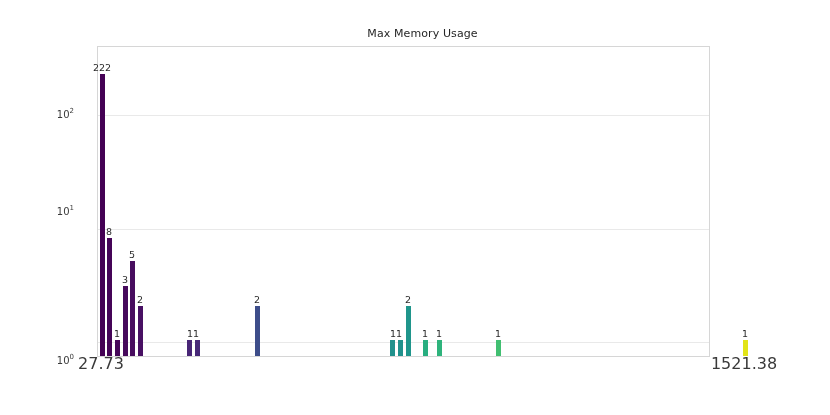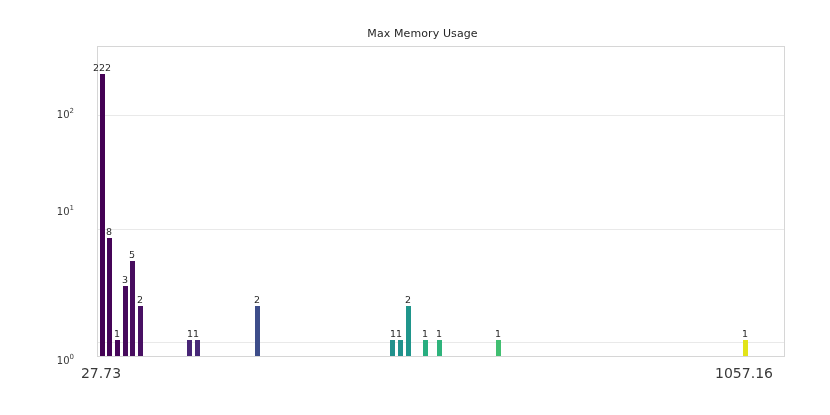--- a/index.html
+++ b/index.html
@@ -27,21 +27,21 @@
     width: 651px;
     text-align: center;
     font-size: 11px;
     color: #262626;
     letter-spacing: 0.1px;
   }
   #plot-area {
     position: absolute;
     left: 97px;
     top: 46px;
-    width: 688px;
+    width: 613px;
     height: 311px;
     border: 1px solid #d6d6d6;
     box-sizing: border-box;
     background: #ffffff;
     overflow: visible;
   }
   .gridline {
     position: absolute;
     left: 0;
     width: 100%;
@@ -68,22 +68,22 @@
     transform: translateY(-50%);
     white-space: nowrap;
   }
   .ytick sup {
     font-size: 7px;
     vertical-align: super;
     line-height: 0;
   }
   .xtick {
     position: absolute;
-    top: 365px;
-    font-size: 14px;
+    top: 354px;
+    font-size: 16px;
     color: #3a3a3a;
     transform: translateX(-50%);
     white-space: nowrap;
   }
   #ylabel-wrap {
     position: absolute;
     left: 56px;
     top: 46px;
     width: 14px;
     height: 311px;
@@ -100,21 +100,21 @@
     
   </div>
 
   <div id="y-tick-layer">
       <div class="ytick" style="top: 360px;">10<sup>0</sup></div>
       <div class="ytick" style="top: 211px;">10<sup>1</sup></div>
       <div class="ytick" style="top: 114.218px;">10<sup>2</sup></div>
     </div>
   <div id="x-tick-layer">
       <div class="xtick" style="left: 101px;">27.73</div>
-      <div class="xtick" style="left: 744px;">1057.16</div>
+      <div class="xtick" style="left: 744px;">1521.38</div>
     </div>
 
   <div id="plot-area">
     <div id="gridlines">
         <div class="gridline" style="top: 294.835px;"></div>
         <div class="gridline" style="top: 181.526px;"></div>
         <div class="gridline" style="top: 68.2183px;"></div>
       </div>
     <div id="bars-layer">
         <div class="bar" style="left: 1.5px; width: 5px; height: 282.026px; background: rgb(68, 1, 84);"></div>

